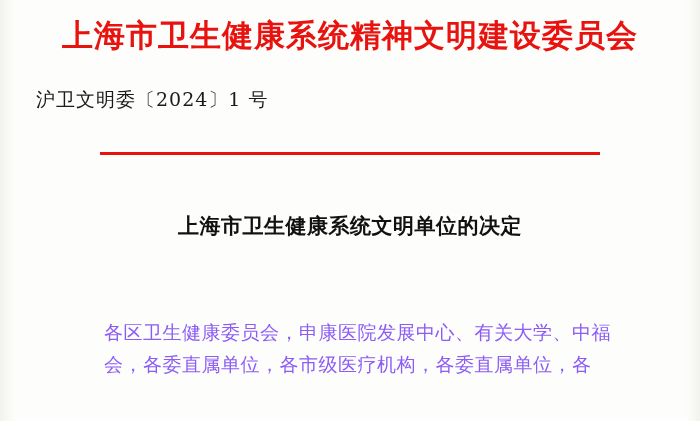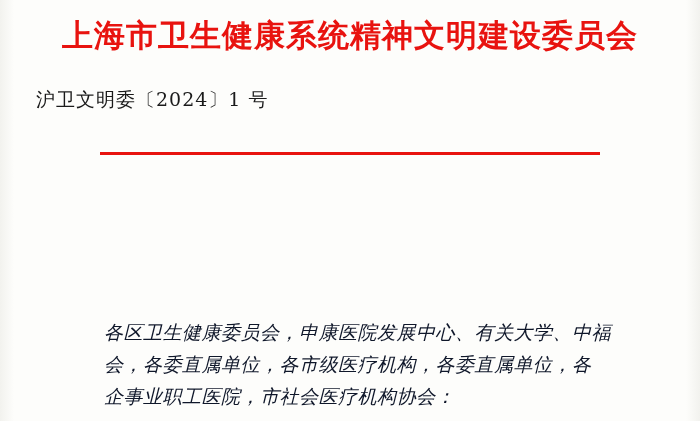--- a/index.html
+++ b/index.html
@@ -83,27 +83,26 @@
     display: block;
     white-space: nowrap;
   }
 
   
   .body-text {
     position: absolute;
     top: 316px;
     left: 104px;
     width: 500px;
-    color: #0f172a;
+    color: #8b5cf6;
     font-family: "DejaVu Serif", "Liberation Serif", serif;
     font-size: 19px;
     line-height: 32px;
     letter-spacing: 0.5px;
     text-align: justify;
-    font-style: italic;
   }
   .body-text .line {
     display: block;
     white-space: nowrap;
   }
 
   
   .edge-left, .edge-right {
     position: absolute;
     top: 0;
@@ -122,21 +121,21 @@
   <div class="edge-left"></div>
   <div class="edge-right"></div>
 
   <div class="doc-title">上海市卫生健康系统精神文明建设委员会</div>
 
   <div class="doc-number">沪卫文明委〔2024〕1 号</div>
 
   <div class="red-rule"></div>
 
   <div class="main-heading">
+    <span class="line">上海市卫生健康系统文明单位的决定</span>
   </div>
 
   <div class="body-text">
     <span class="line">各区卫生健康委员会，申康医院发展中心、有关大学、中福</span>
     <span class="line">会，各委直属单位，各市级医疗机构，各委直属单位，各</span>
-    <span class="line">企事业职工医院，市社会医疗机构协会：</span>
   </div>
 
 </div>
 
 </body></html>

